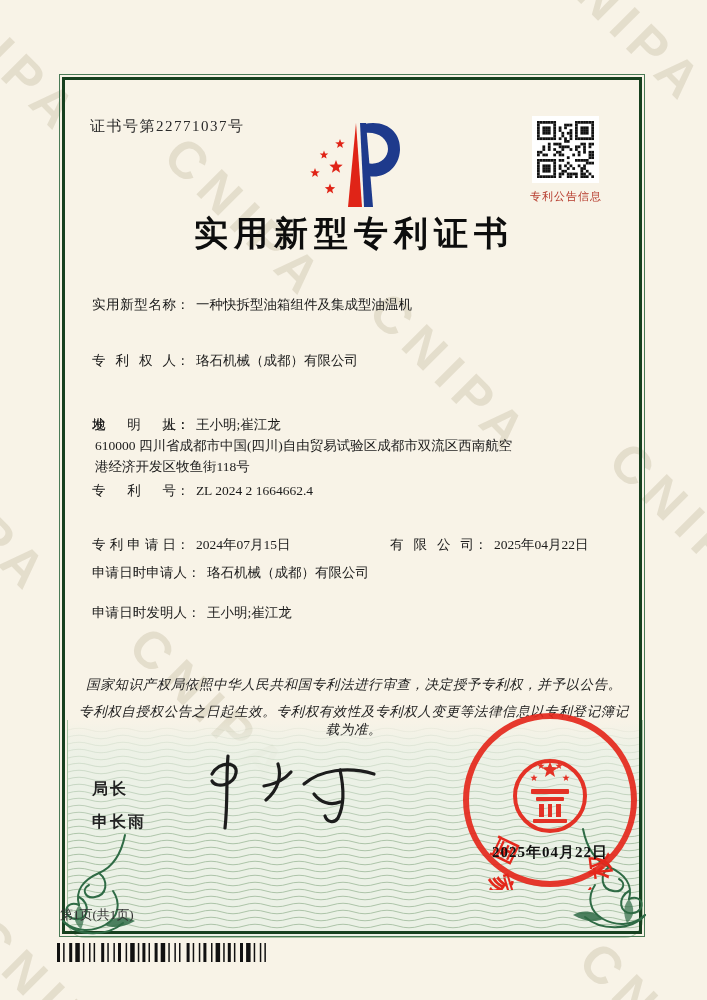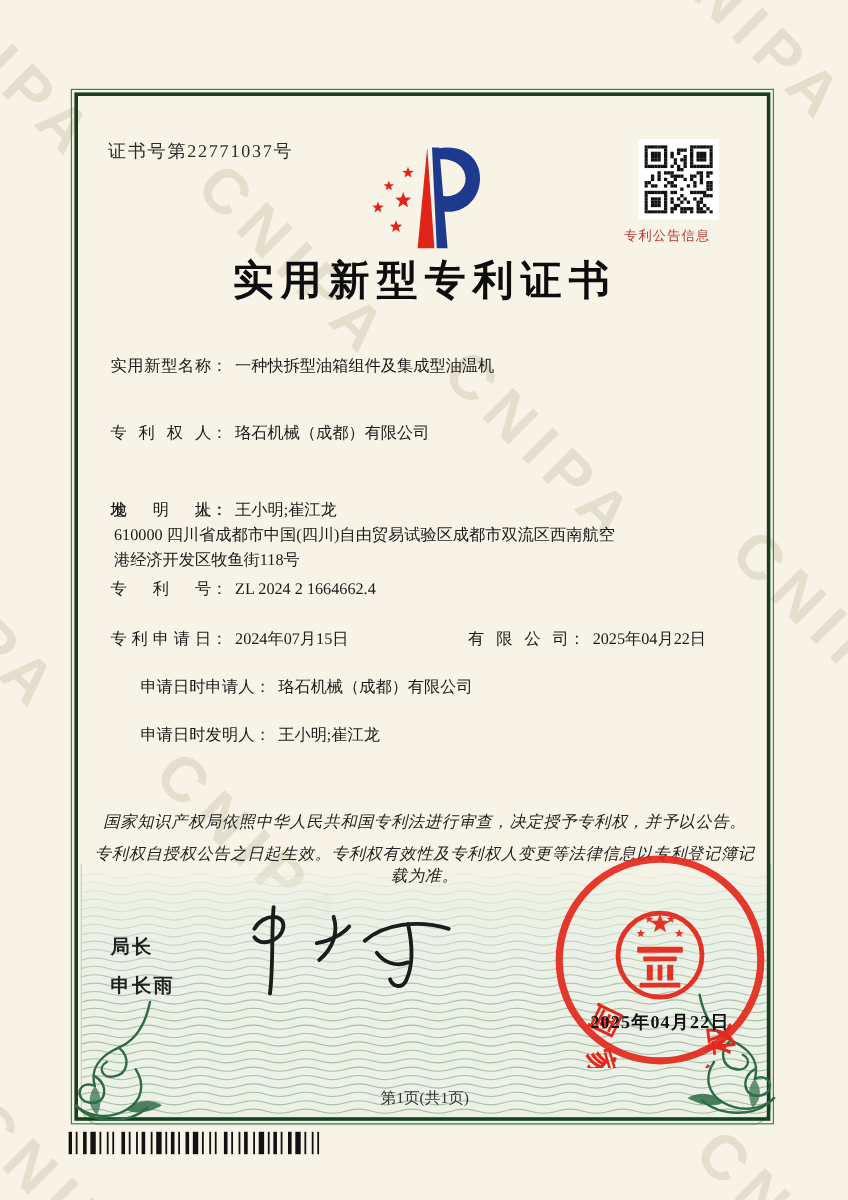--- a/index.html
+++ b/index.html
@@ -13,47 +13,47 @@
   .frame-outer{position:absolute;left:59px;top:74px;width:584px;height:861px;border:1px solid #4a7a56;}
   .frame-inner{position:absolute;inset:2px;border:3px solid #17401f;}
   
   .waves{position:absolute;left:67px;top:720px;width:574px;height:217px;
          border:1px solid #a9c4a5;border-top:none;border-radius:0 0 18px 18px;overflow:hidden;
          background:linear-gradient(180deg,rgba(235,241,230,0) 0%,rgba(235,241,230,.85) 14%,#ebf1e6 32%,#ebf1e6 100%);}
   .cert-no{position:absolute;left:90px;top:117px;font-size:15px;letter-spacing:1.5px;color:#2a2a2a;}
   .logo{position:absolute;left:303px;top:110px;}
   .qr-box{position:absolute;left:532px;top:116px;width:67px;height:67px;background:#fff;
           display:flex;align-items:center;justify-content:center;}
-  .qr-label{position:absolute;left:520px;top:189px;width:92px;font-size:11px;
+  .qr-label{position:absolute;left:520px;top:189px;width:92px;text-align:center;font-size:11px;
             color:#b5392b;letter-spacing:1px;}
   .title{position:absolute;left:60px;top:211px;width:588px;text-align:center;
          font-size:34px;font-weight:bold;letter-spacing:6px;color:#0d0d0d;}
   .frow{position:absolute;left:92px;width:527px;font-size:13.5px;line-height:21px;color:#1a1a1a;}
-  .r1{top:294px}.r2{top:350px}.r3{top:414px}.r4{top:414px}.r5{top:480px}.r6{top:522px}.r7{top:562px}.r8{top:602px}
+  .r1{top:294px}.r2{top:350px}.r3{top:414px}.r4{top:414px}.r5{top:480px}.r6{top:534px}.r7{top:562px}.r8{top:602px}
   .flabel{display:inline-block;width:84px;text-align:justify;text-align-last:justify;
           text-justify:inter-character;vertical-align:top;}
-  .flabel.wide{width:95px;margin-left:25px;}
+  .flabel.wide{width:95px;}
   .colon{display:inline-block;vertical-align:top;}
   .fval{display:inline-block;vertical-align:top;margin-left:3px;}
   .fval.addr{width:430px;}
   .col2{position:absolute;left:298px;top:0;}
   .legal{position:absolute;left:74px;width:560px;text-align:center;font-style:italic;
          font-size:13.5px;letter-spacing:.6px;color:#222;}
   .l1{top:676px}.l2{top:703px}
   .director{position:absolute;left:92px;font-family:"Liberation Sans","DejaVu Sans",sans-serif;
             font-weight:700;font-size:16px;letter-spacing:2px;color:#222;}
   .d1{top:779px}.d2{top:812px}
   .signature{position:absolute;left:192px;top:748px;}
   .seal{position:absolute;left:460px;top:710px;}
   .seal-date{position:absolute;left:470px;top:843px;width:160px;text-align:center;
              font-size:15px;font-weight:bold;letter-spacing:1px;color:#111;}
   .floral{position:absolute;}
   .floral-l{left:55px;top:833px;}
   .floral-r{left:568px;top:827px;transform:scaleX(-1);}
-  .footer{position:absolute;left:60px;top:906px;width:588px;text-align:center;font-size:13px;color:#333;}
+  .footer{position:absolute;left:60px;top:906px;width:588px;font-size:13px;color:#333;}
   .barcode{position:absolute;left:57px;top:943px;}
 </style>
 </head>
 <body>
 
 <div class="page">
 
   <span class="wm" style="left:-50px;top:-40px">CNIPA</span>
   <span class="wm" style="left:575px;top:-70px">CNIPA</span>
   <span class="wm" style="left:195px;top:125px">CNIPA</span>

